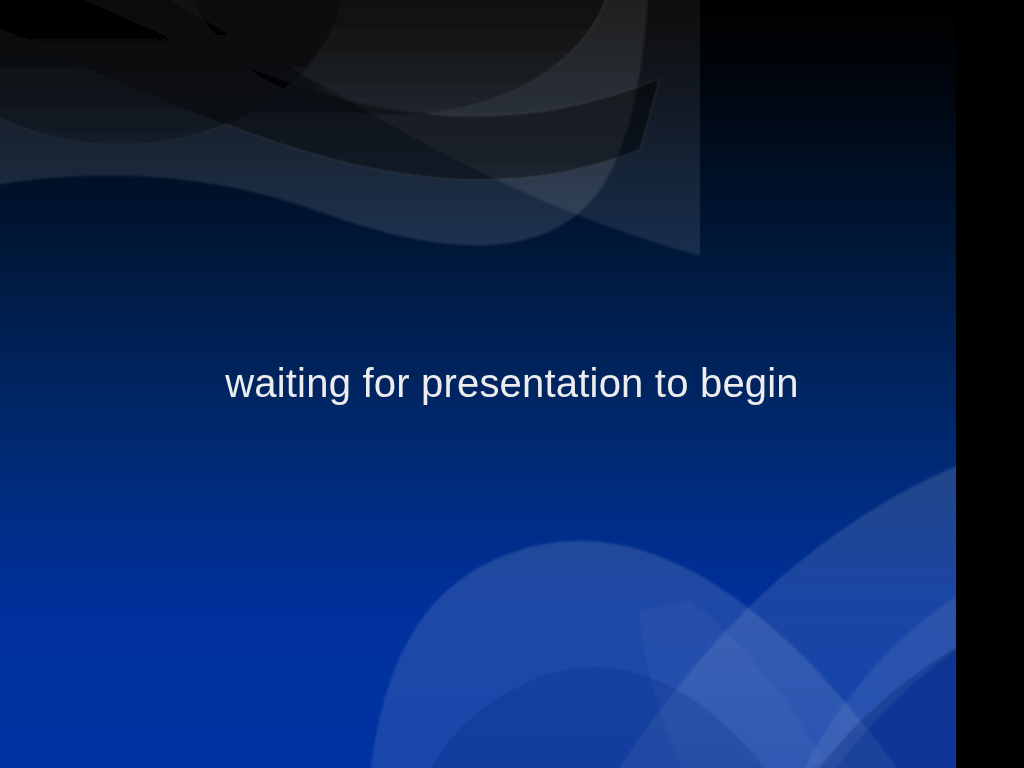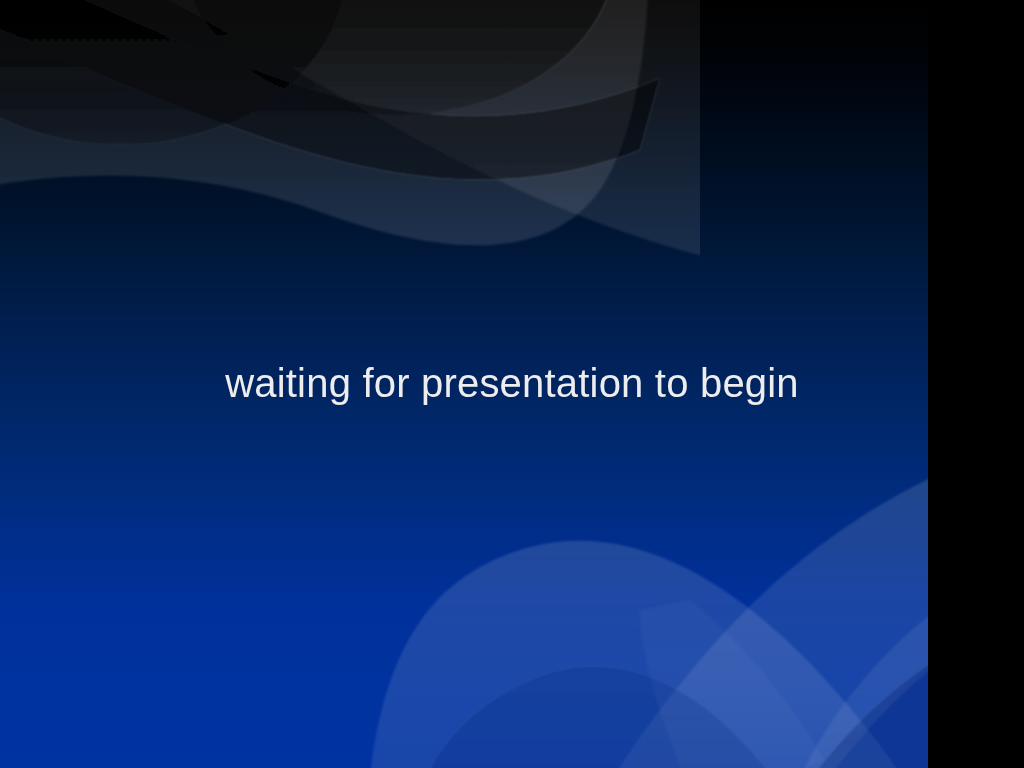--- a/index.html
+++ b/index.html
@@ -24,20 +24,21 @@
         #000814 14%,
         #001026 23%,
         #001738 32%,
         #001F50 42%,
         #002768 54%,
         #002C7E 64%,
         #00309A 78%,
         #0033A0 90%,
         #0033A2 100%);
     user-select: none;
+    padding-left: 28px;
   }
 
   
   .deco {
     position: absolute;
     top: 0;
     left: 0;
     width: 1024px;
     height: 768px;
     pointer-events: none;

